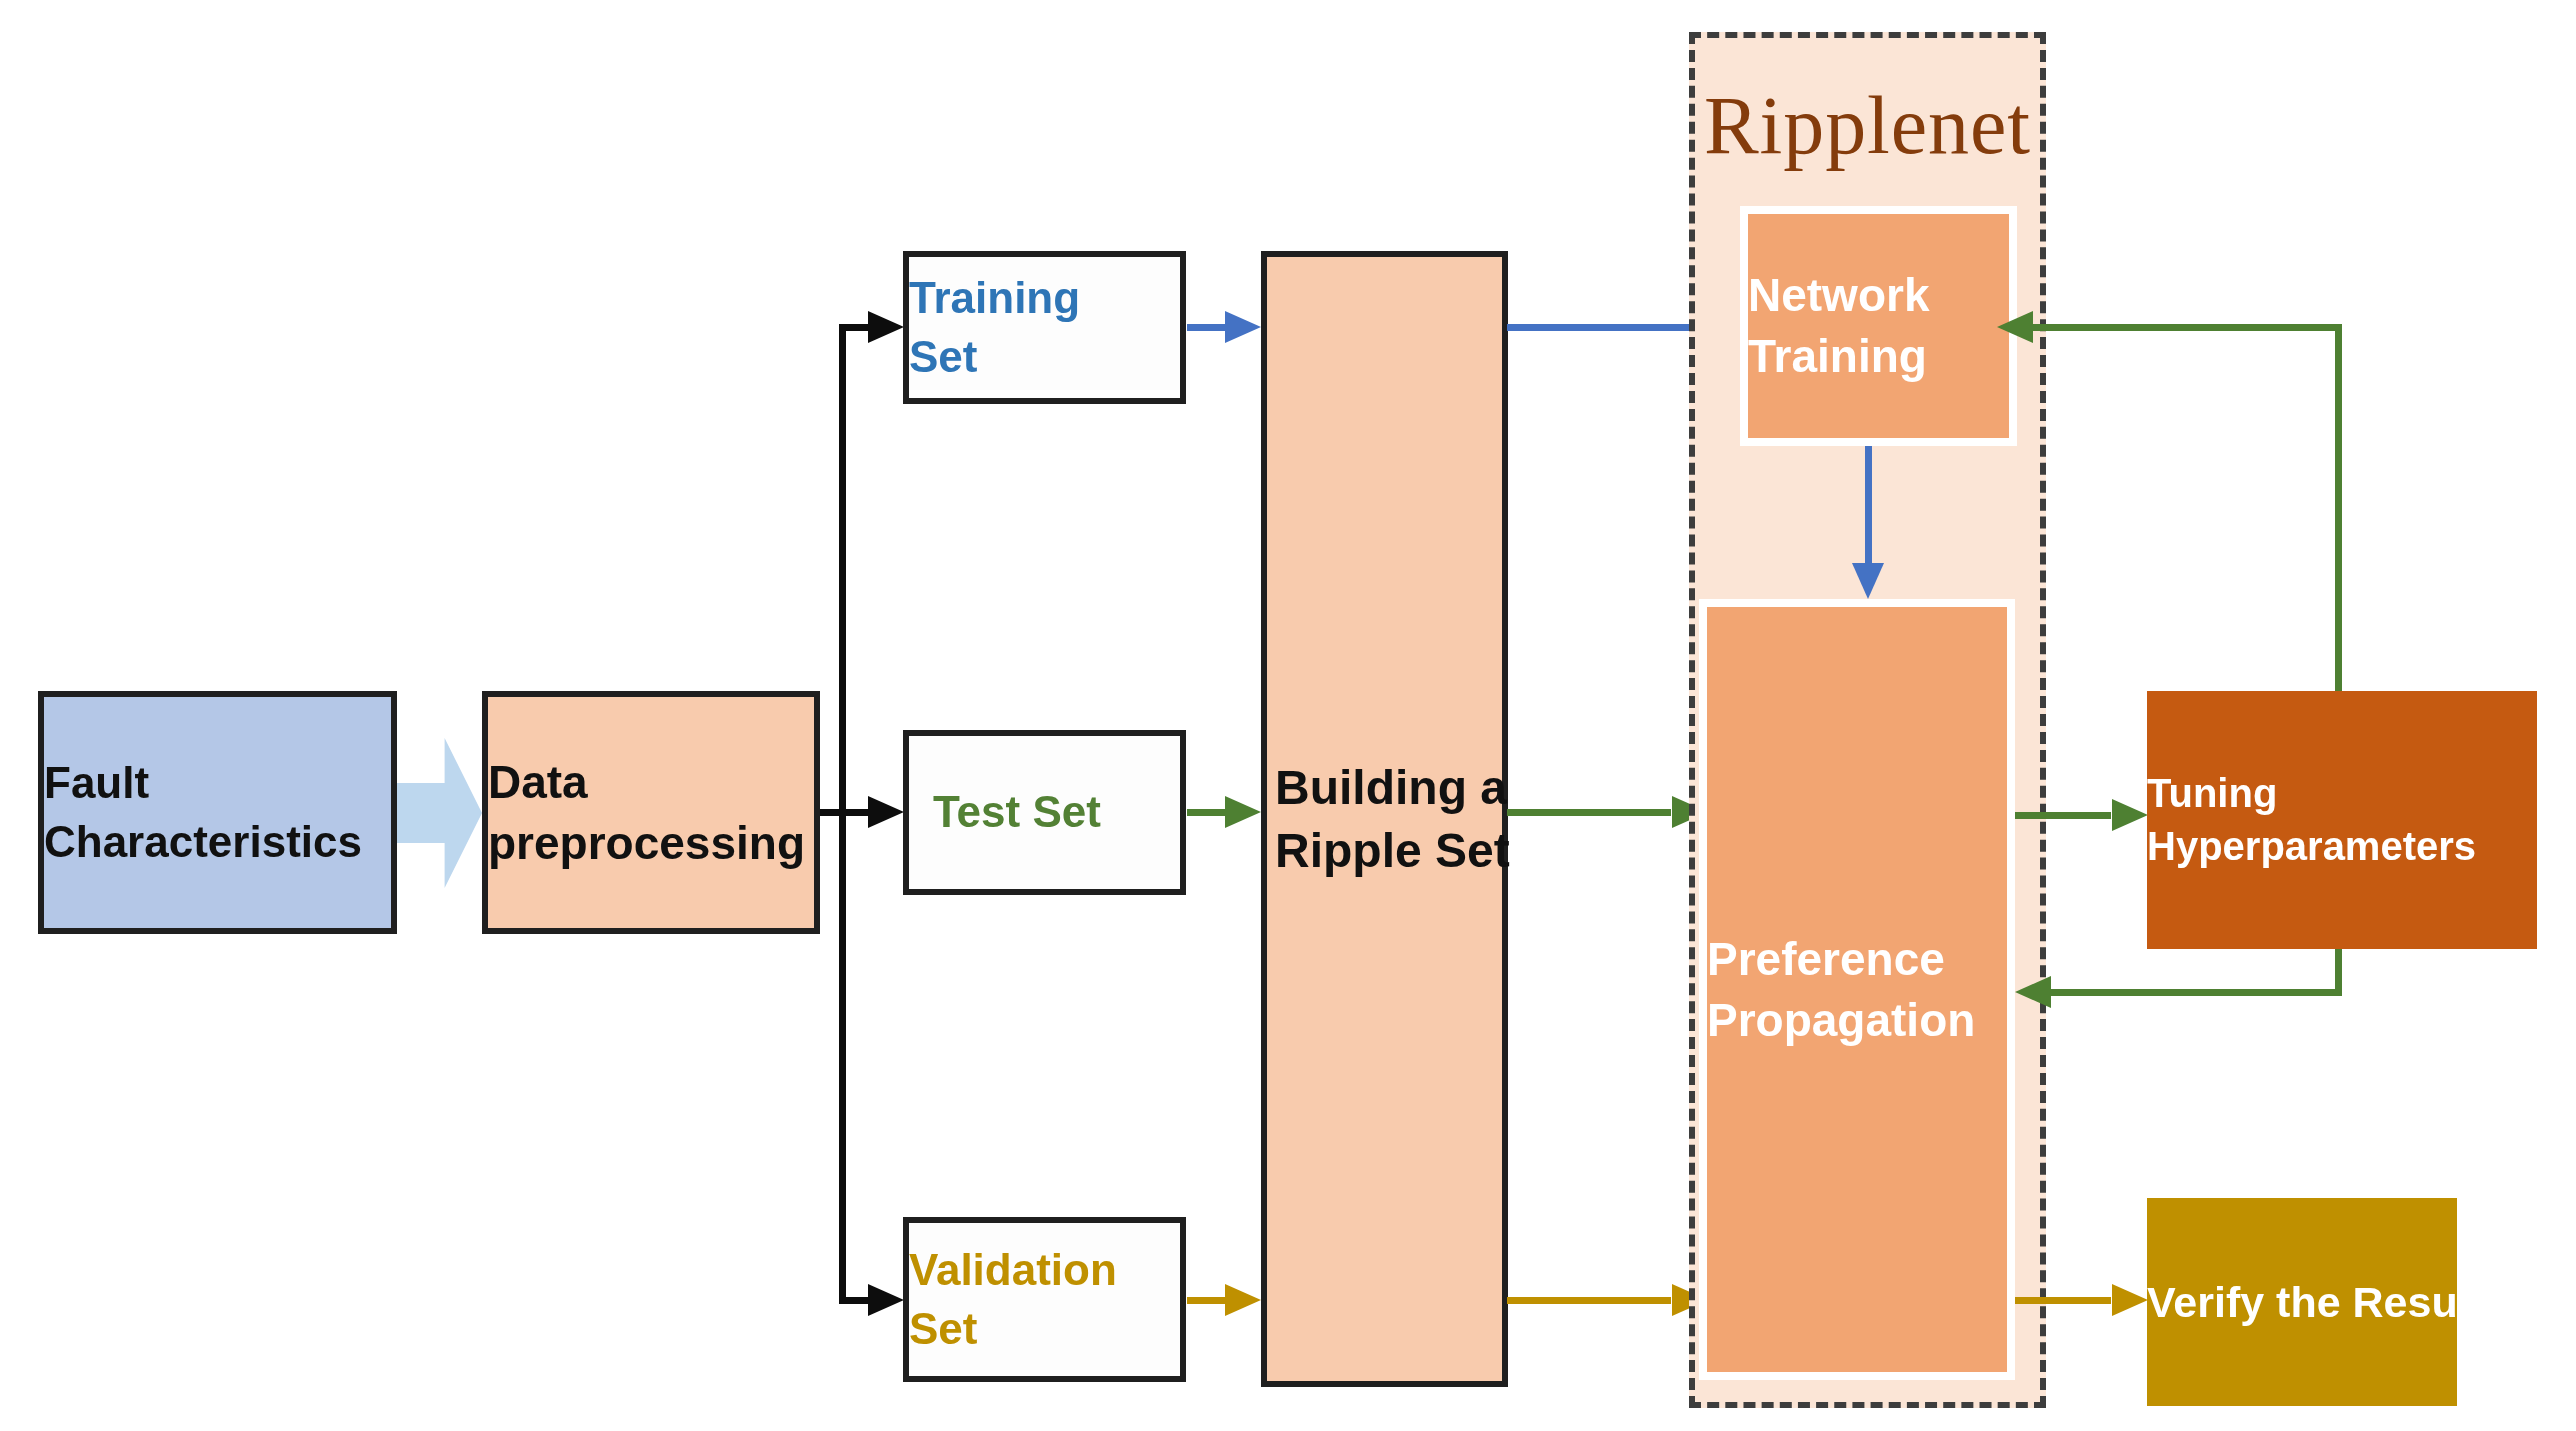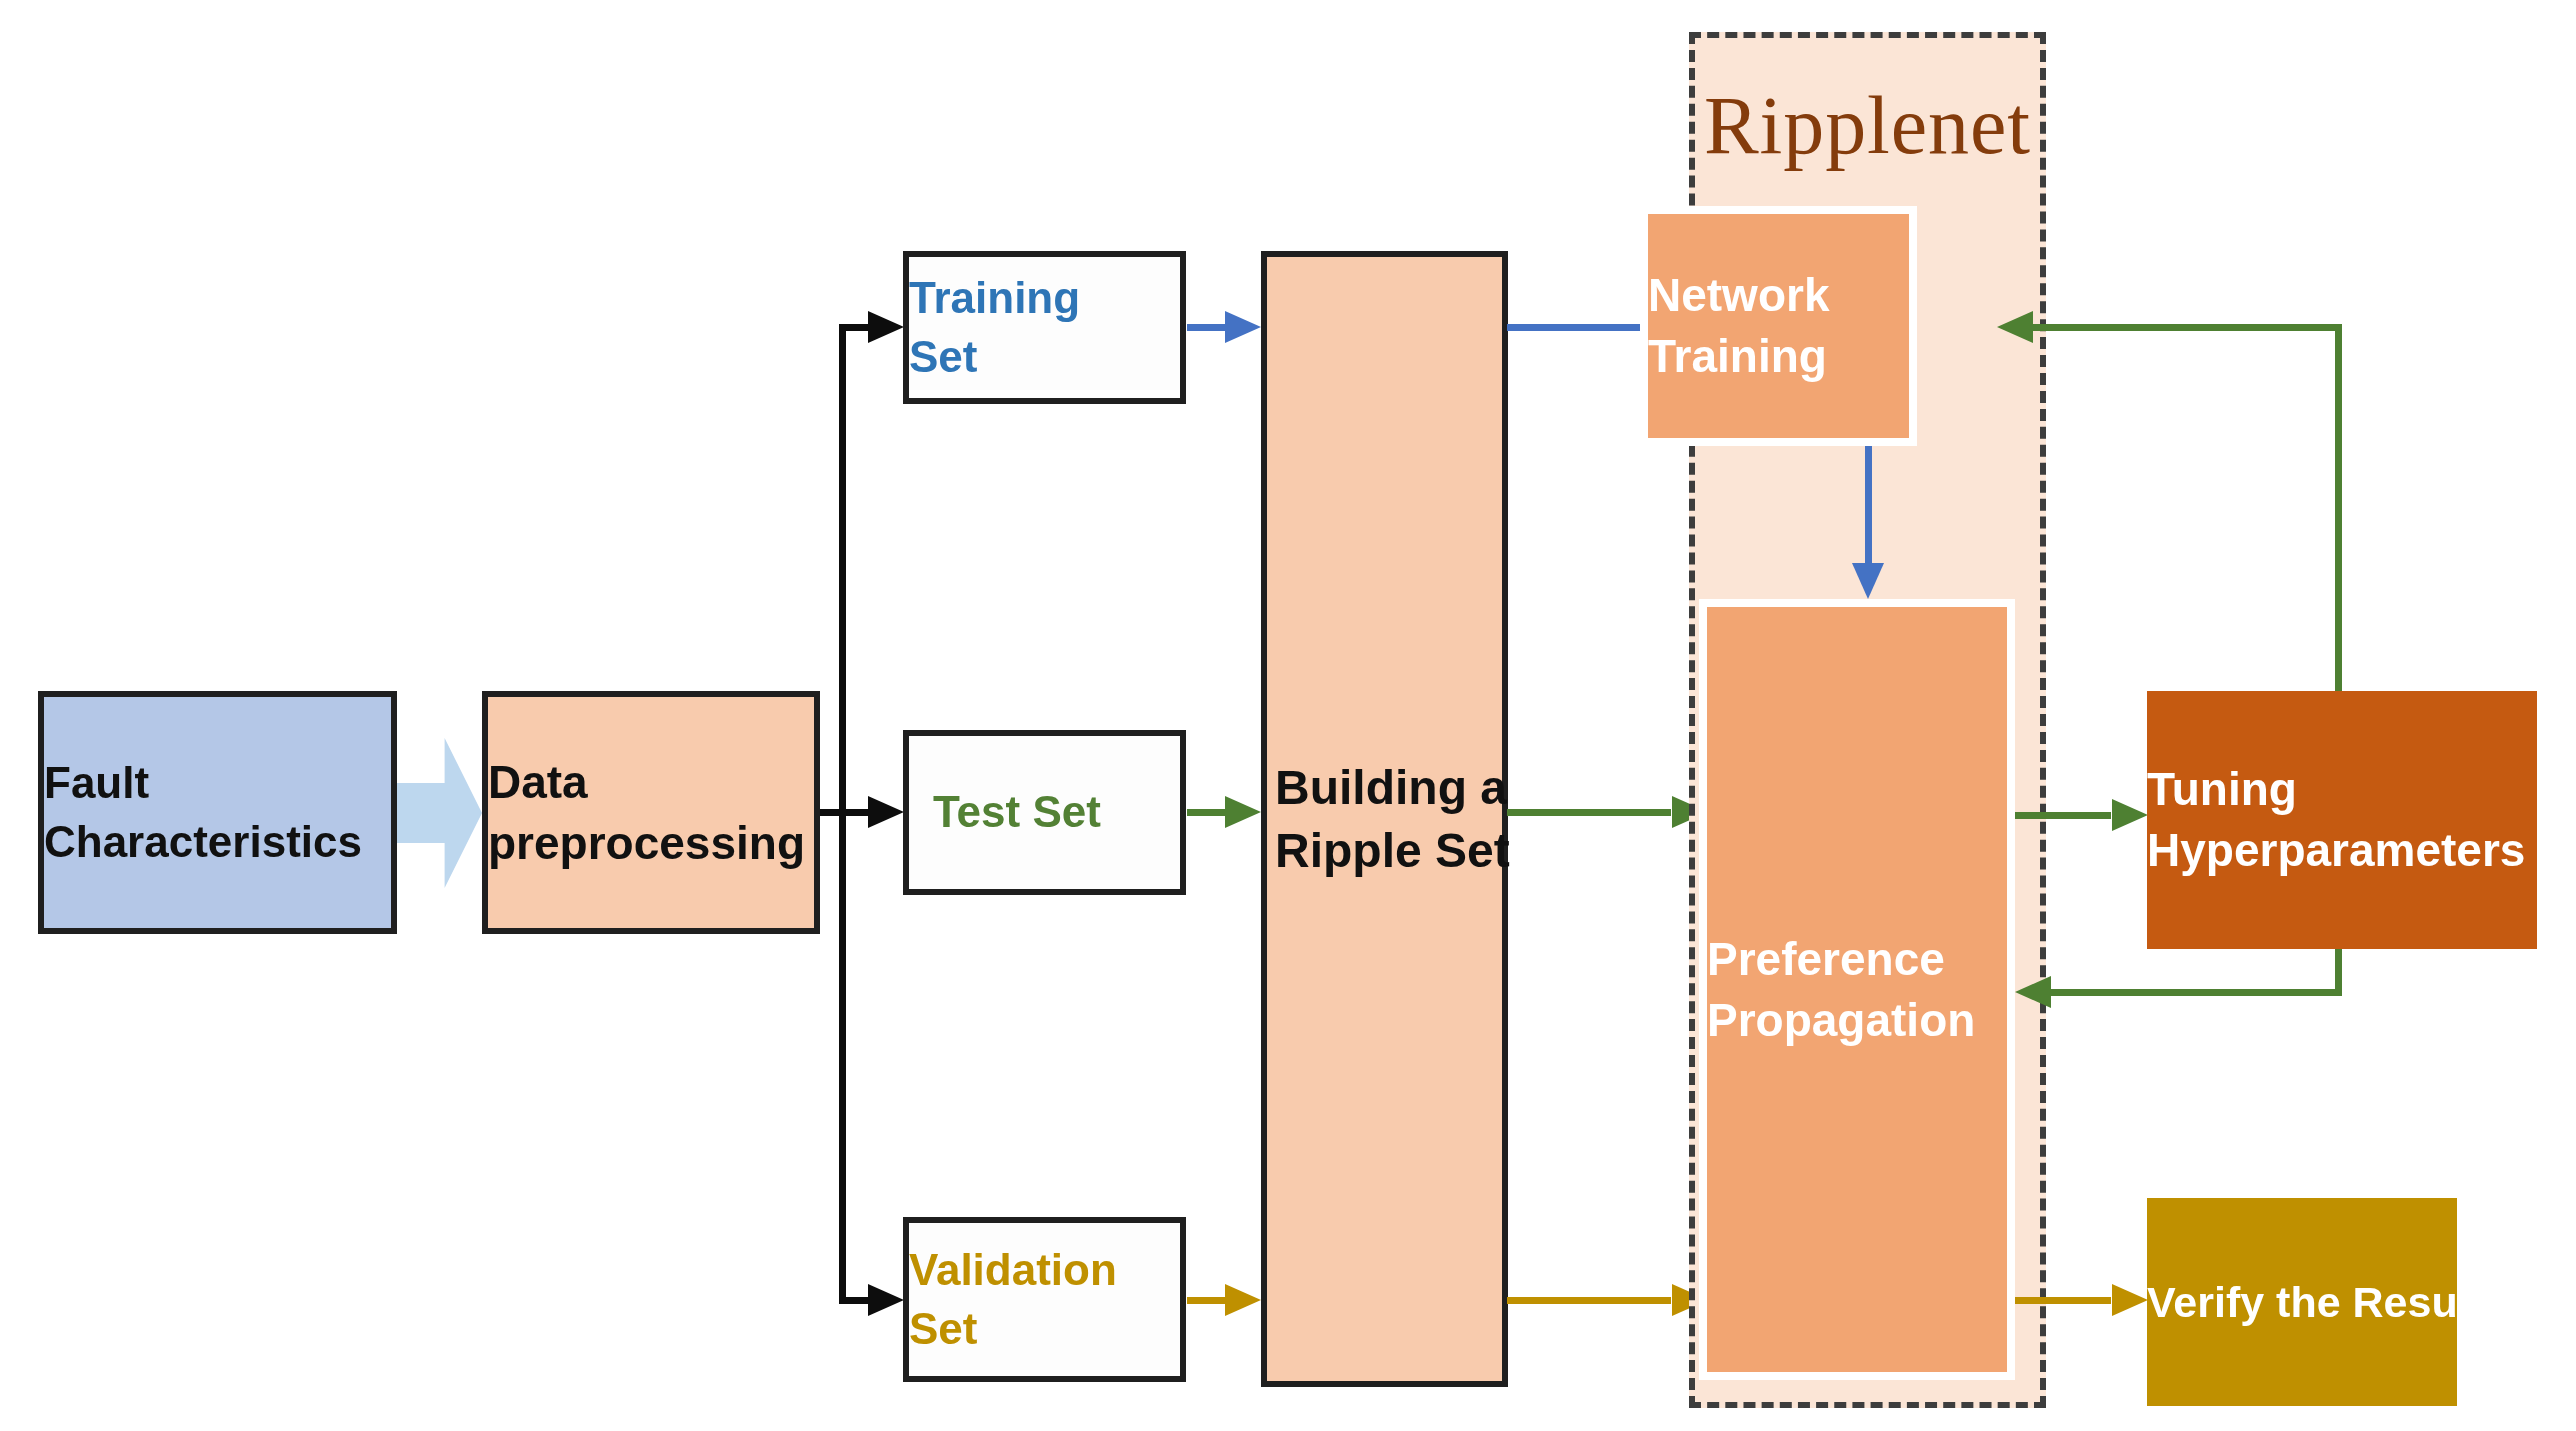--- a/index.html
+++ b/index.html
@@ -37,21 +37,21 @@
   .ripplenet-title{
     position:absolute;width:100%;text-align:center;
     font-size:82px;font-weight:400;color:var(--title-color);
     letter-spacing:0.9px;
   }
   .inner-orange{
     background:var(--mid-orange);
     border:8.5px solid var(--white);
     color:var(--white);font-size:46px;
   }
-  .tuning{background:var(--dark-orange);color:var(--white);font-size:46px;}
+  .tuning{background:var(--dark-orange);color:var(--white);font-size:40px;}
   .verify{background:var(--dark-gold);color:var(--white);font-size:43px;}
   
   .seg{position:absolute;background:currentColor;}
   .ah{position:absolute;width:0;height:0;}
   .ah-right{border-top:16px solid transparent;border-bottom:16px solid transparent;border-left:36px solid currentColor;}
   .ah-left{border-top:16px solid transparent;border-bottom:16px solid transparent;border-right:36px solid currentColor;}
   .ah-down{border-left:16px solid transparent;border-right:16px solid transparent;border-top:36px solid currentColor;}
   .c-black{color:var(--black-line);}
   .c-blue{color:var(--blue);}
   .c-green{color:var(--green);}
@@ -125,21 +125,21 @@
   <div class="seg c-green" style="left:1507px;top:809px;width:164px;height:6.8px;"></div>
   <div class="ah ah-right c-green" style="left:1672px;top:796px;"></div>
 
   <div class="seg c-gold" style="left:1507px;top:1297px;width:164px;height:6.8px;"></div>
   <div class="ah ah-right c-gold" style="left:1672px;top:1284px;"></div>
 
   <div class="container-dashed" style="left:1689px;top:32px;width:357px;height:1376px;">
     <div class="ripplenet-title" style="top:41px;font-family:Liberation Serif, serif;">Ripplenet</div>
   </div>
 
-  <div class="node inner-orange" style="left:1640px;top:206px;width:277px;height:240px;">
+  <div class="node inner-orange" style="left:1740px;top:206px;width:277px;height:240px;">
     <div>Network</div>
     <div>Training</div>
   </div>
 
   <div class="seg c-blue" style="left:1865px;top:446px;width:6.8px;height:128px;"></div>
   <div class="ah ah-down c-blue" style="left:1852px;top:563px;"></div>
 
   <div class="node inner-orange" style="left:1699px;top:599px;width:316px;height:781px;">
     <div>Preference</div>
     <div>Propagation</div>

